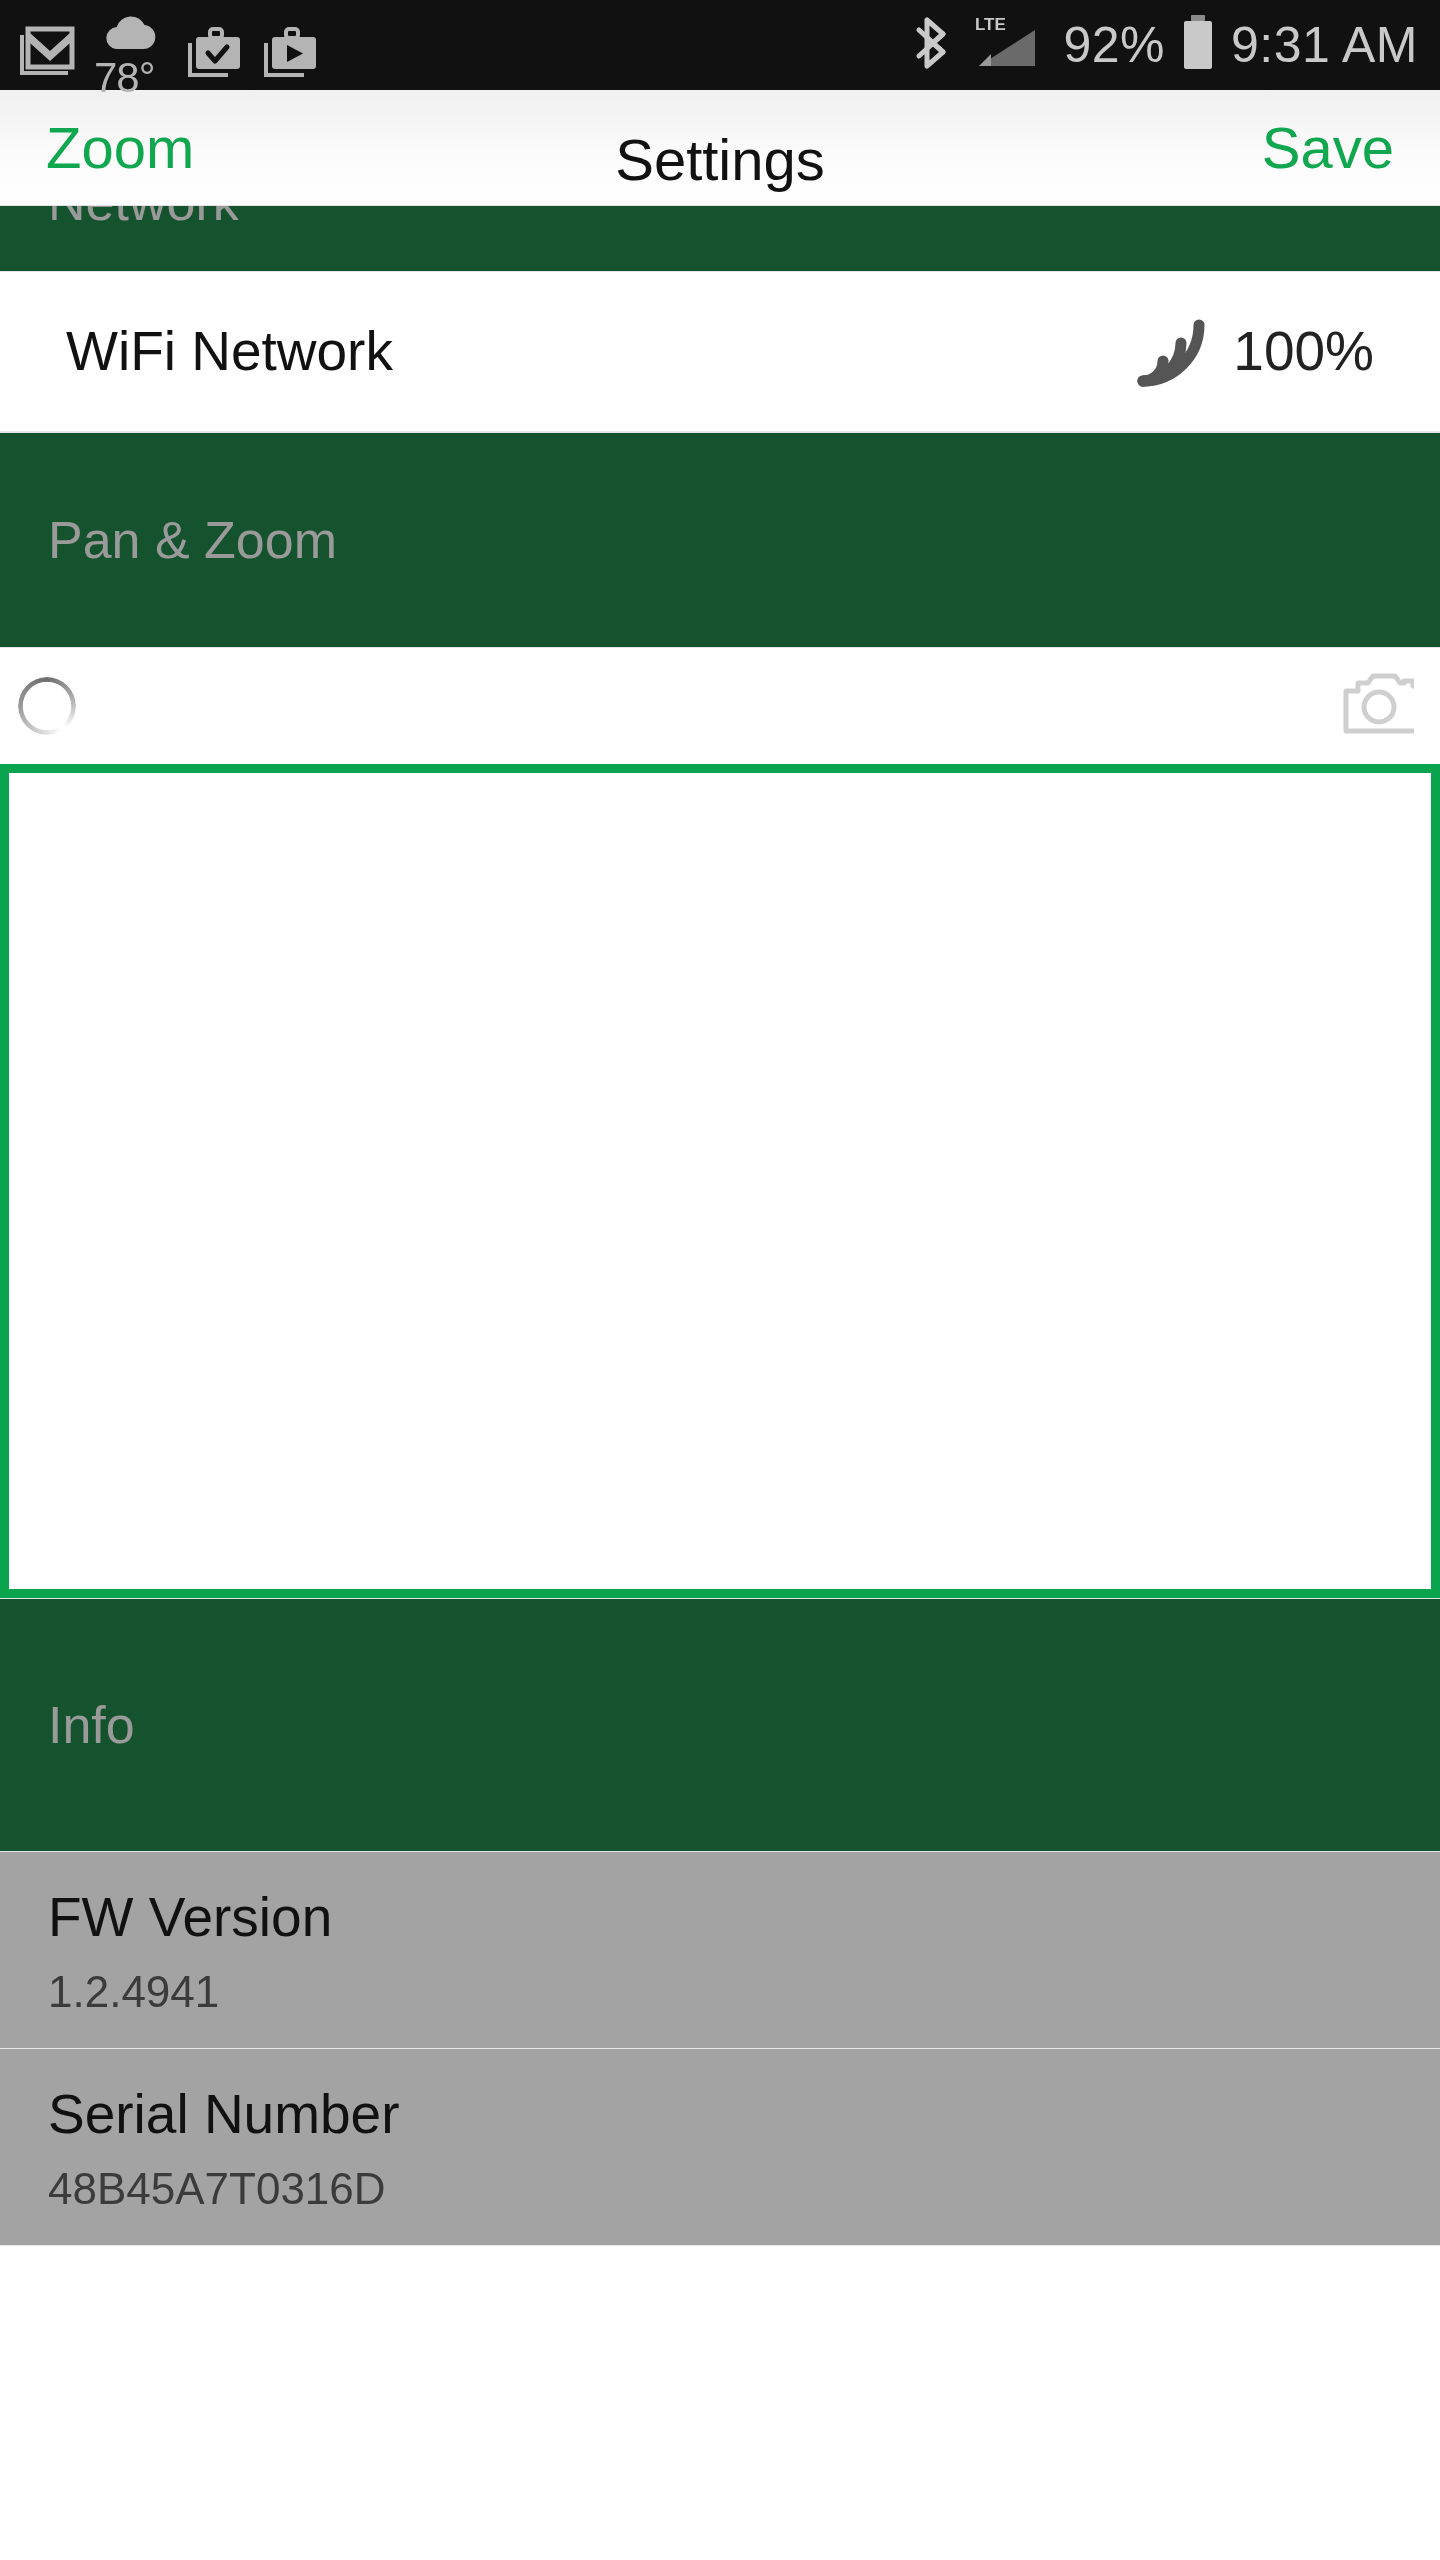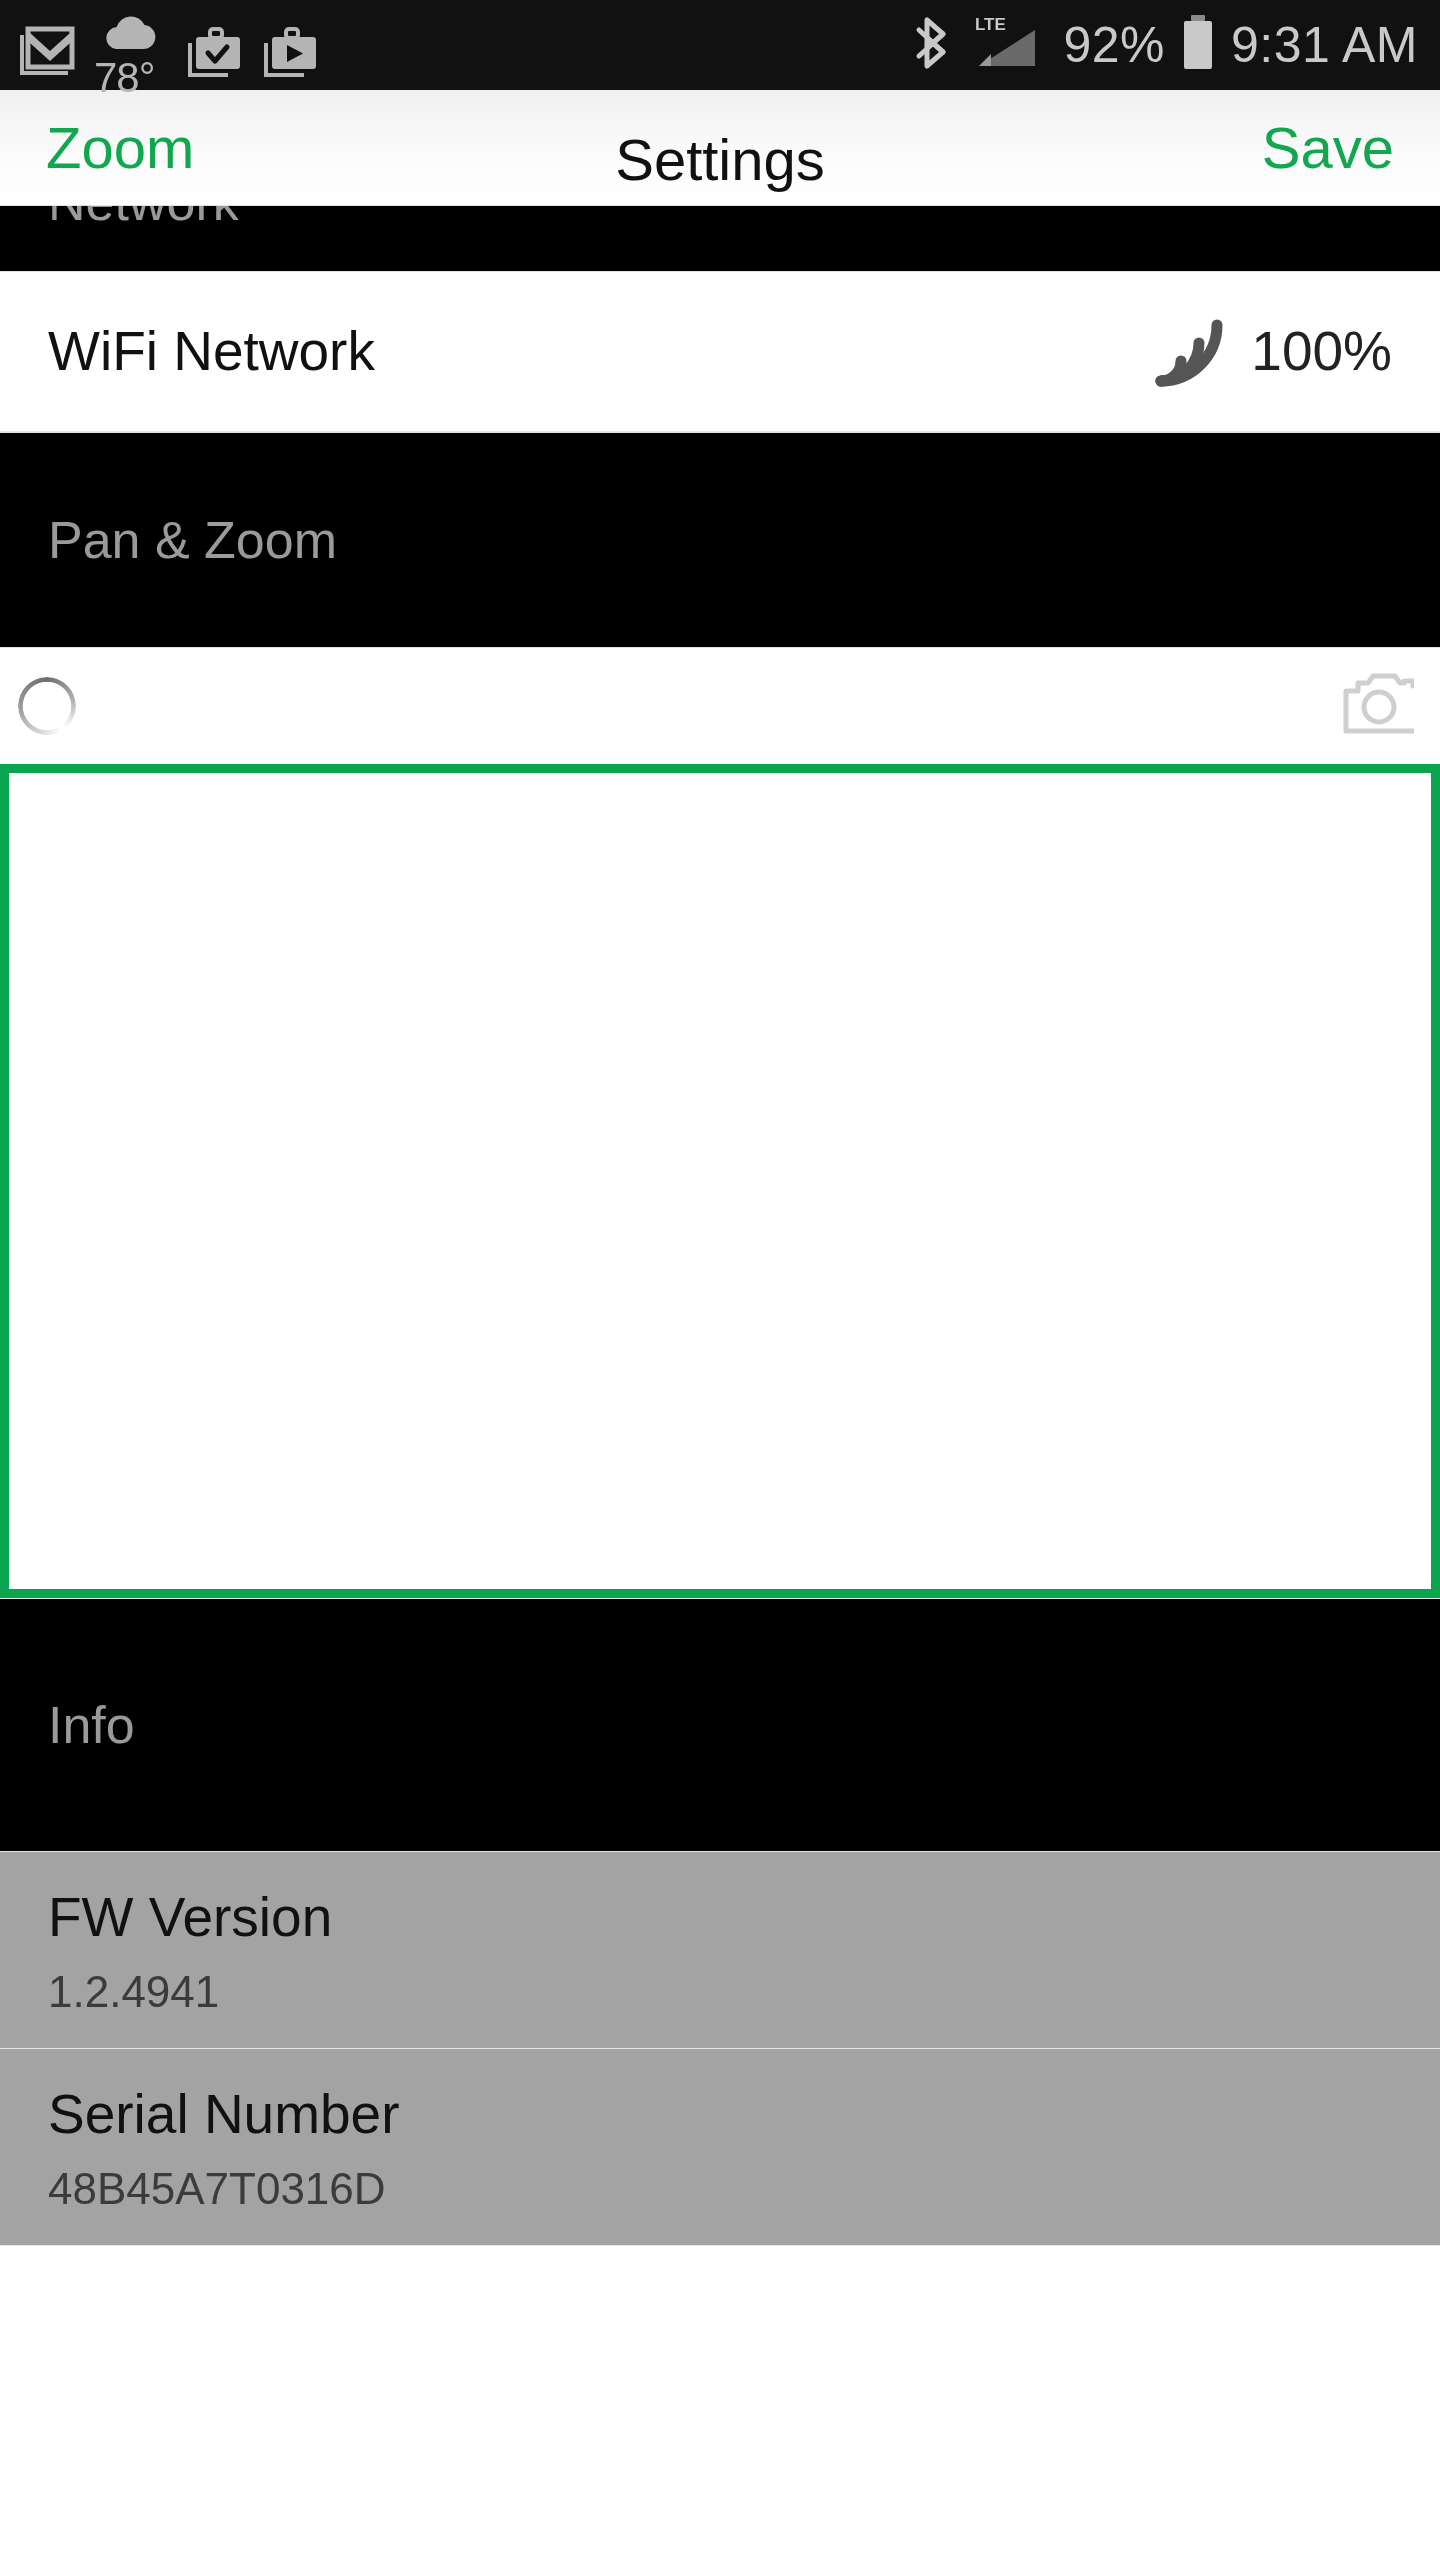--- a/index.html
+++ b/index.html
@@ -104,21 +104,21 @@
     align-items: center;
     justify-content: space-between;
   }
 
   
   .content {
     position: relative;
   }
 
   .section-header {
-    background: #000000;
+    background: #14532d;
     color: #9a9a9a;
     font-size: 52px;
     padding: 0 48px;
     display: flex;
     align-items: center;
     box-sizing: border-box;
     border-top: 1px solid #e4e4e4;
     border-bottom: 1px solid #e4e4e4;
   }
   .section-header.clipped {
@@ -137,21 +137,21 @@
   .section-header.info {
     height: 254px;
   }
 
   .row {
     background: #ffffff;
     min-height: 160px;
     display: flex;
     align-items: center;
     justify-content: space-between;
-    padding: 0 48px;
+    padding: 0 66px;
     box-sizing: border-box;
     border-bottom: 1px solid #e6e6e6;
   }
   .row-label {
     color: #111111;
     font-size: 55px;
     line-height: 1;
   }
   .row-right {
     display: flex;

